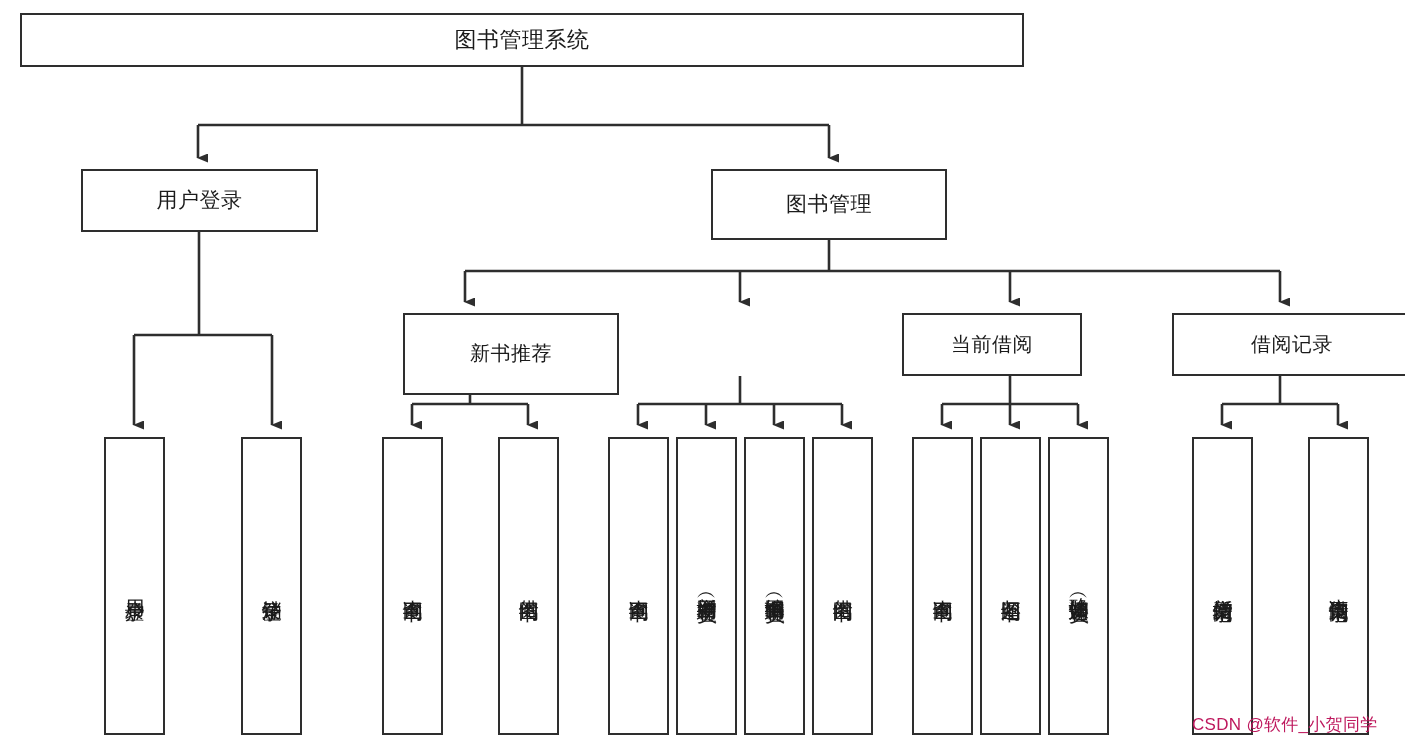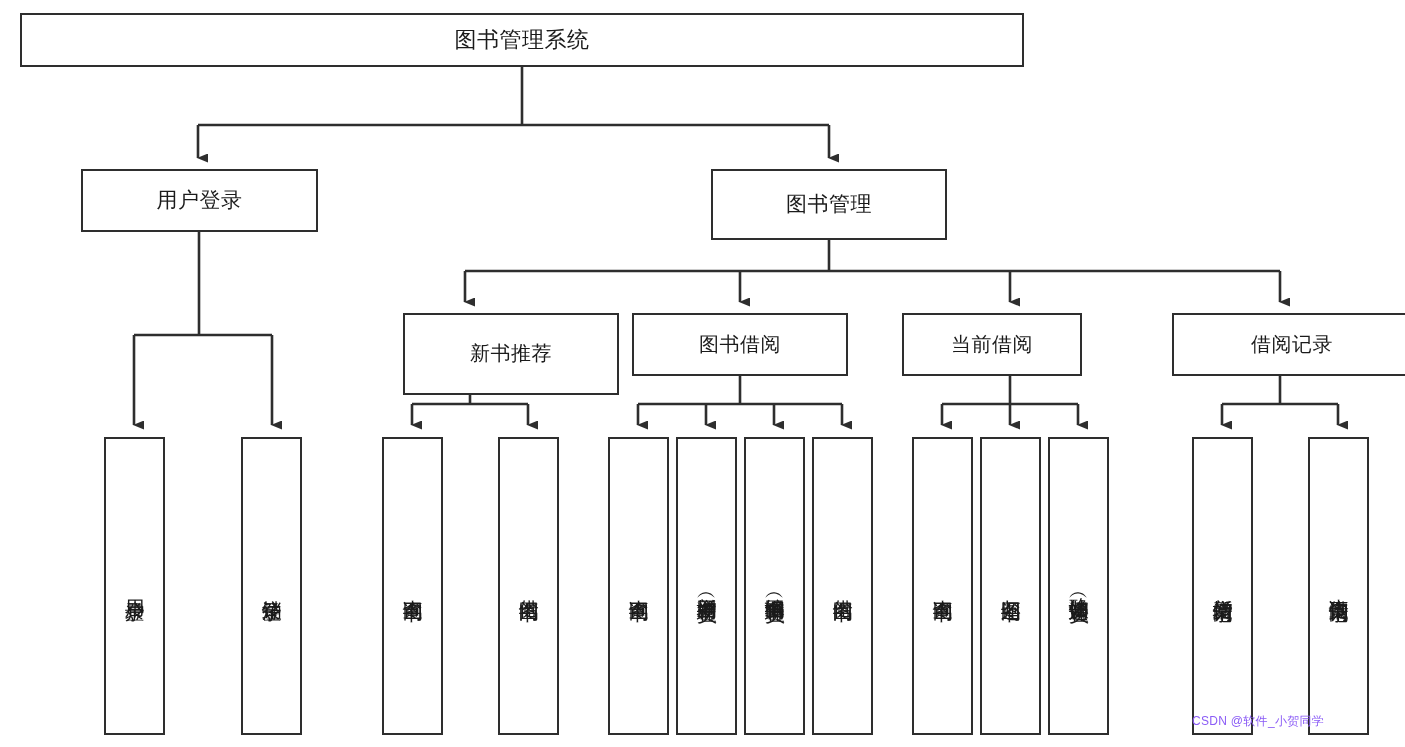--- a/index.html
+++ b/index.html
@@ -60,22 +60,22 @@
     writing-mode: vertical-rl;
     text-orientation: upright;
     font-size: 20px;
     line-height: 1.28;
     letter-spacing: 1px;
     max-height: 100%;
     white-space: normal;
   }
   .watermark {
     position: absolute;
-    color: #8b5cf6;
-    font-size: 12px;
+    color: #be185d;
+    font-size: 17px;
     white-space: nowrap;
     z-index: 3;
     letter-spacing: 0.3px;
   }
 </style>
 </head>
 <body>
 
 <div id="canvas">
 
@@ -136,23 +136,20 @@
   <div class="node level2" style="left:81px; top:169px; width:237px; height:63px;">
     <span class="label">用户登录</span>
   </div>
   <div class="node level2" style="left:711px; top:169px; width:236px; height:71px;">
     <span class="label">图书管理</span>
   </div>
 
   <div class="node level3" style="left:362px; top:313px; width:216px; height:82px;margin-left:41px;">
     <span class="label">新书推荐</span>
   </div>
-  <div class="node level3" style="left:632px; top:313px; width:216px; height:63px;">
-    <span class="label">图书借阅</span>
-  </div>
   <div class="node level3" style="left:902px; top:313px; width:180px; height:63px;">
     <span class="label">当前借阅</span>
   </div>
   <div class="node level3" style="left:1172px; top:313px; width:240px; height:63px;">
     <span class="label">借阅记录</span>
   </div>
 
   <div class="node leaf" style="left:104px; top:437px; width:61px; height:298px;">
     <span class="label">用户登录</span>
   </div>

